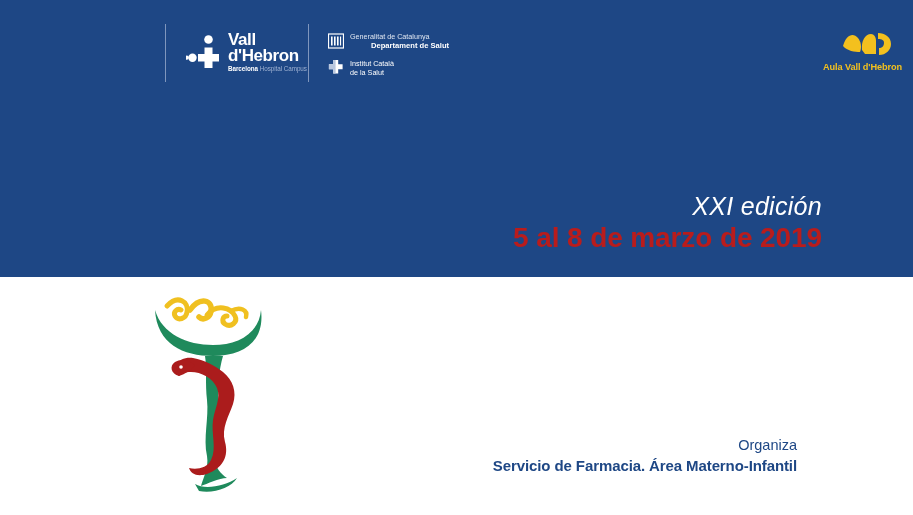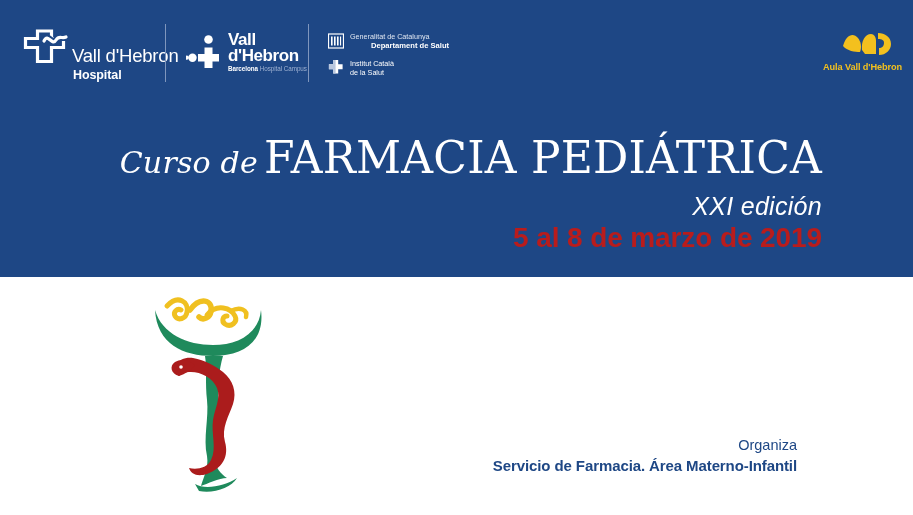--- a/index.html
+++ b/index.html
@@ -277,31 +277,20 @@
 </style>
 </head>
 <body>
 
 <div id="poster">
 
   <div class="blue-panel"></div>
 
   <div class="logo-strip">
 
-    <div class="logo-vh-hospital">
-      <span class="lg-mark">
-        <svg width="52" height="52" viewBox="0 0 52 52" aria-hidden="true">
-          <path d="M19.5 3 H33.5 V10.5 H45.5 V19.5 H33.5 V33.5 H19.5 V19.5 H7.5 V10.5 H19.5 Z" fill="none" stroke="#ffffff" stroke-width="3.2" stroke-linejoin="miter"></path>
-          <path d="M26 13 C30 4, 34 19, 38 12 C41 7, 44 11, 48 9" fill="none" stroke="#1e4785" stroke-width="7" stroke-linecap="butt"></path>
-          <path d="M26 13 C30 4, 34 19, 38 12 C41 7, 44 11, 48 9" fill="none" stroke="#ffffff" stroke-width="3.2" stroke-linecap="round"></path>
-        </svg>
-      </span>
-      <span class="lg-name">Vall d'Hebron</span>
-      <span class="lg-sub">Hospital</span>
-    </div>
 
     <div class="divider d1"></div>
 
     <div class="logo-vh-campus">
       <span class="lg-mark">
         <svg width="40" height="40" viewBox="0 0 40 40" aria-hidden="true">
           <circle cx="22.5" cy="5.5" r="4.3" fill="#ffffff"></circle>
           <path d="M18.5 13.5 H26.5 V20 H33 V27.5 H26.5 V34 H18.5 V27.5 H12 V20 H18.5 Z" fill="#ffffff"></path>
           <circle cx="6.5" cy="23.7" r="4.2" fill="#ffffff"></circle>
           <circle cx="0.8" cy="23.7" r="2.1" fill="#ffffff"></circle>
@@ -346,23 +335,20 @@
           <path d="M2 18 C5 7, 12 4, 17 10 C20 14, 21 19, 19 24 C14 24, 6 23, 2 18 Z" fill="#f3c01e"></path>
           <path d="M21 22 C20 13, 24 6, 30 6 C33 6, 35 9, 35 13 L35 26 L24 26 Z" fill="#f3c01e"></path>
           <path d="M37 5 C44 5, 50 9, 50 16 C50 22, 45 27, 38 27 L38 20 C41 20, 43 18, 43 15 C43 12, 41 11, 37 11 Z" fill="#f3c01e"></path>
         </svg>
       </span>
       <span class="au-name">Aula Vall d'Hebron</span>
     </div>
 
   </div>
 
-  <div class="title-line">
-    <span class="title-pre">Curso de</span><span class="title-main">FARMACIA PEDIÁTRICA</span>
-  </div>
 
   <div class="edition-line">XXI edición</div>
   <div class="dates-line">5 al 8 de marzo de 2019</div>
 
   <div class="pharmacy-emblem">
     <svg width="145" height="215" viewBox="0 0 145 215" aria-hidden="true">
 
       <path d="M22 18 C33 6, 44 14, 42 24 C41 31, 33 33, 30 28 C28 24, 32 20, 36 22" fill="none" stroke="#f0c020" stroke-width="5" stroke-linecap="round"></path>
       <path d="M45 22 C55 8, 68 12, 66 23 C65 30, 58 33, 54 29" fill="none" stroke="#f0c020" stroke-width="5.5" stroke-linecap="round"></path>
       <path d="M62 27 C72 15, 86 20, 90 28 C93 34, 86 40, 80 36 C76 33, 78 28, 82 28" fill="none" stroke="#f0c020" stroke-width="5" stroke-linecap="round"></path>

